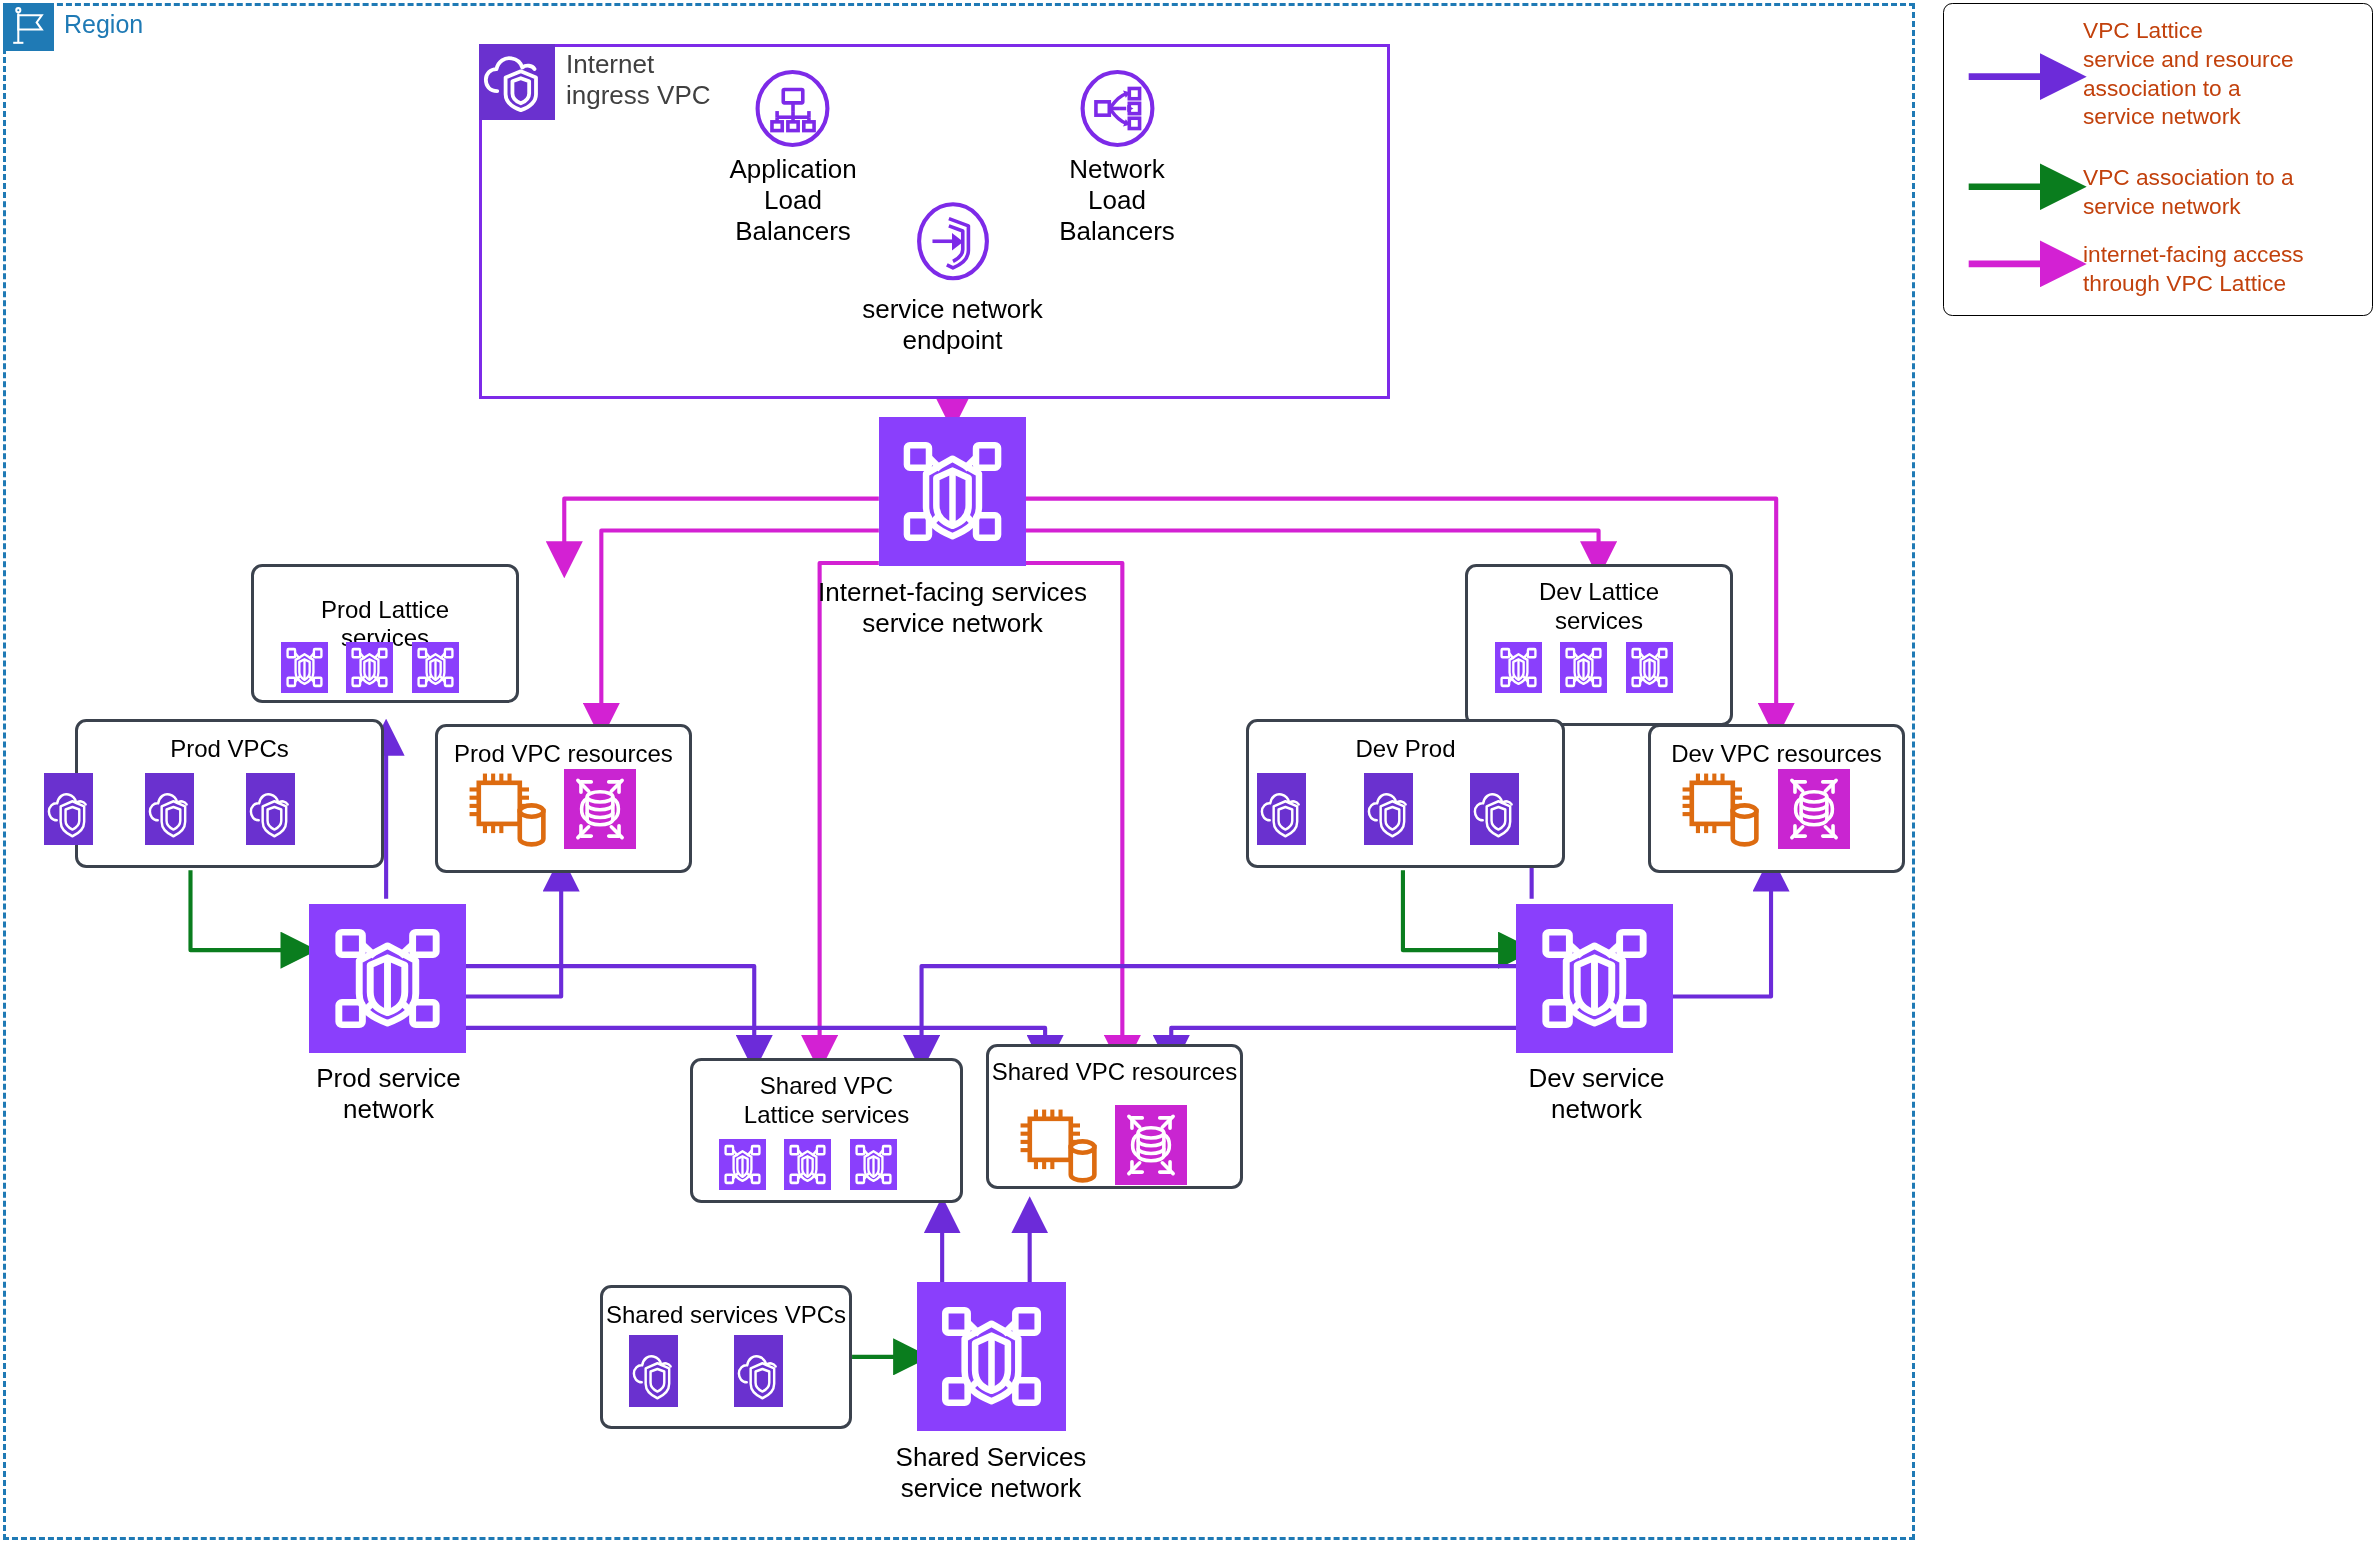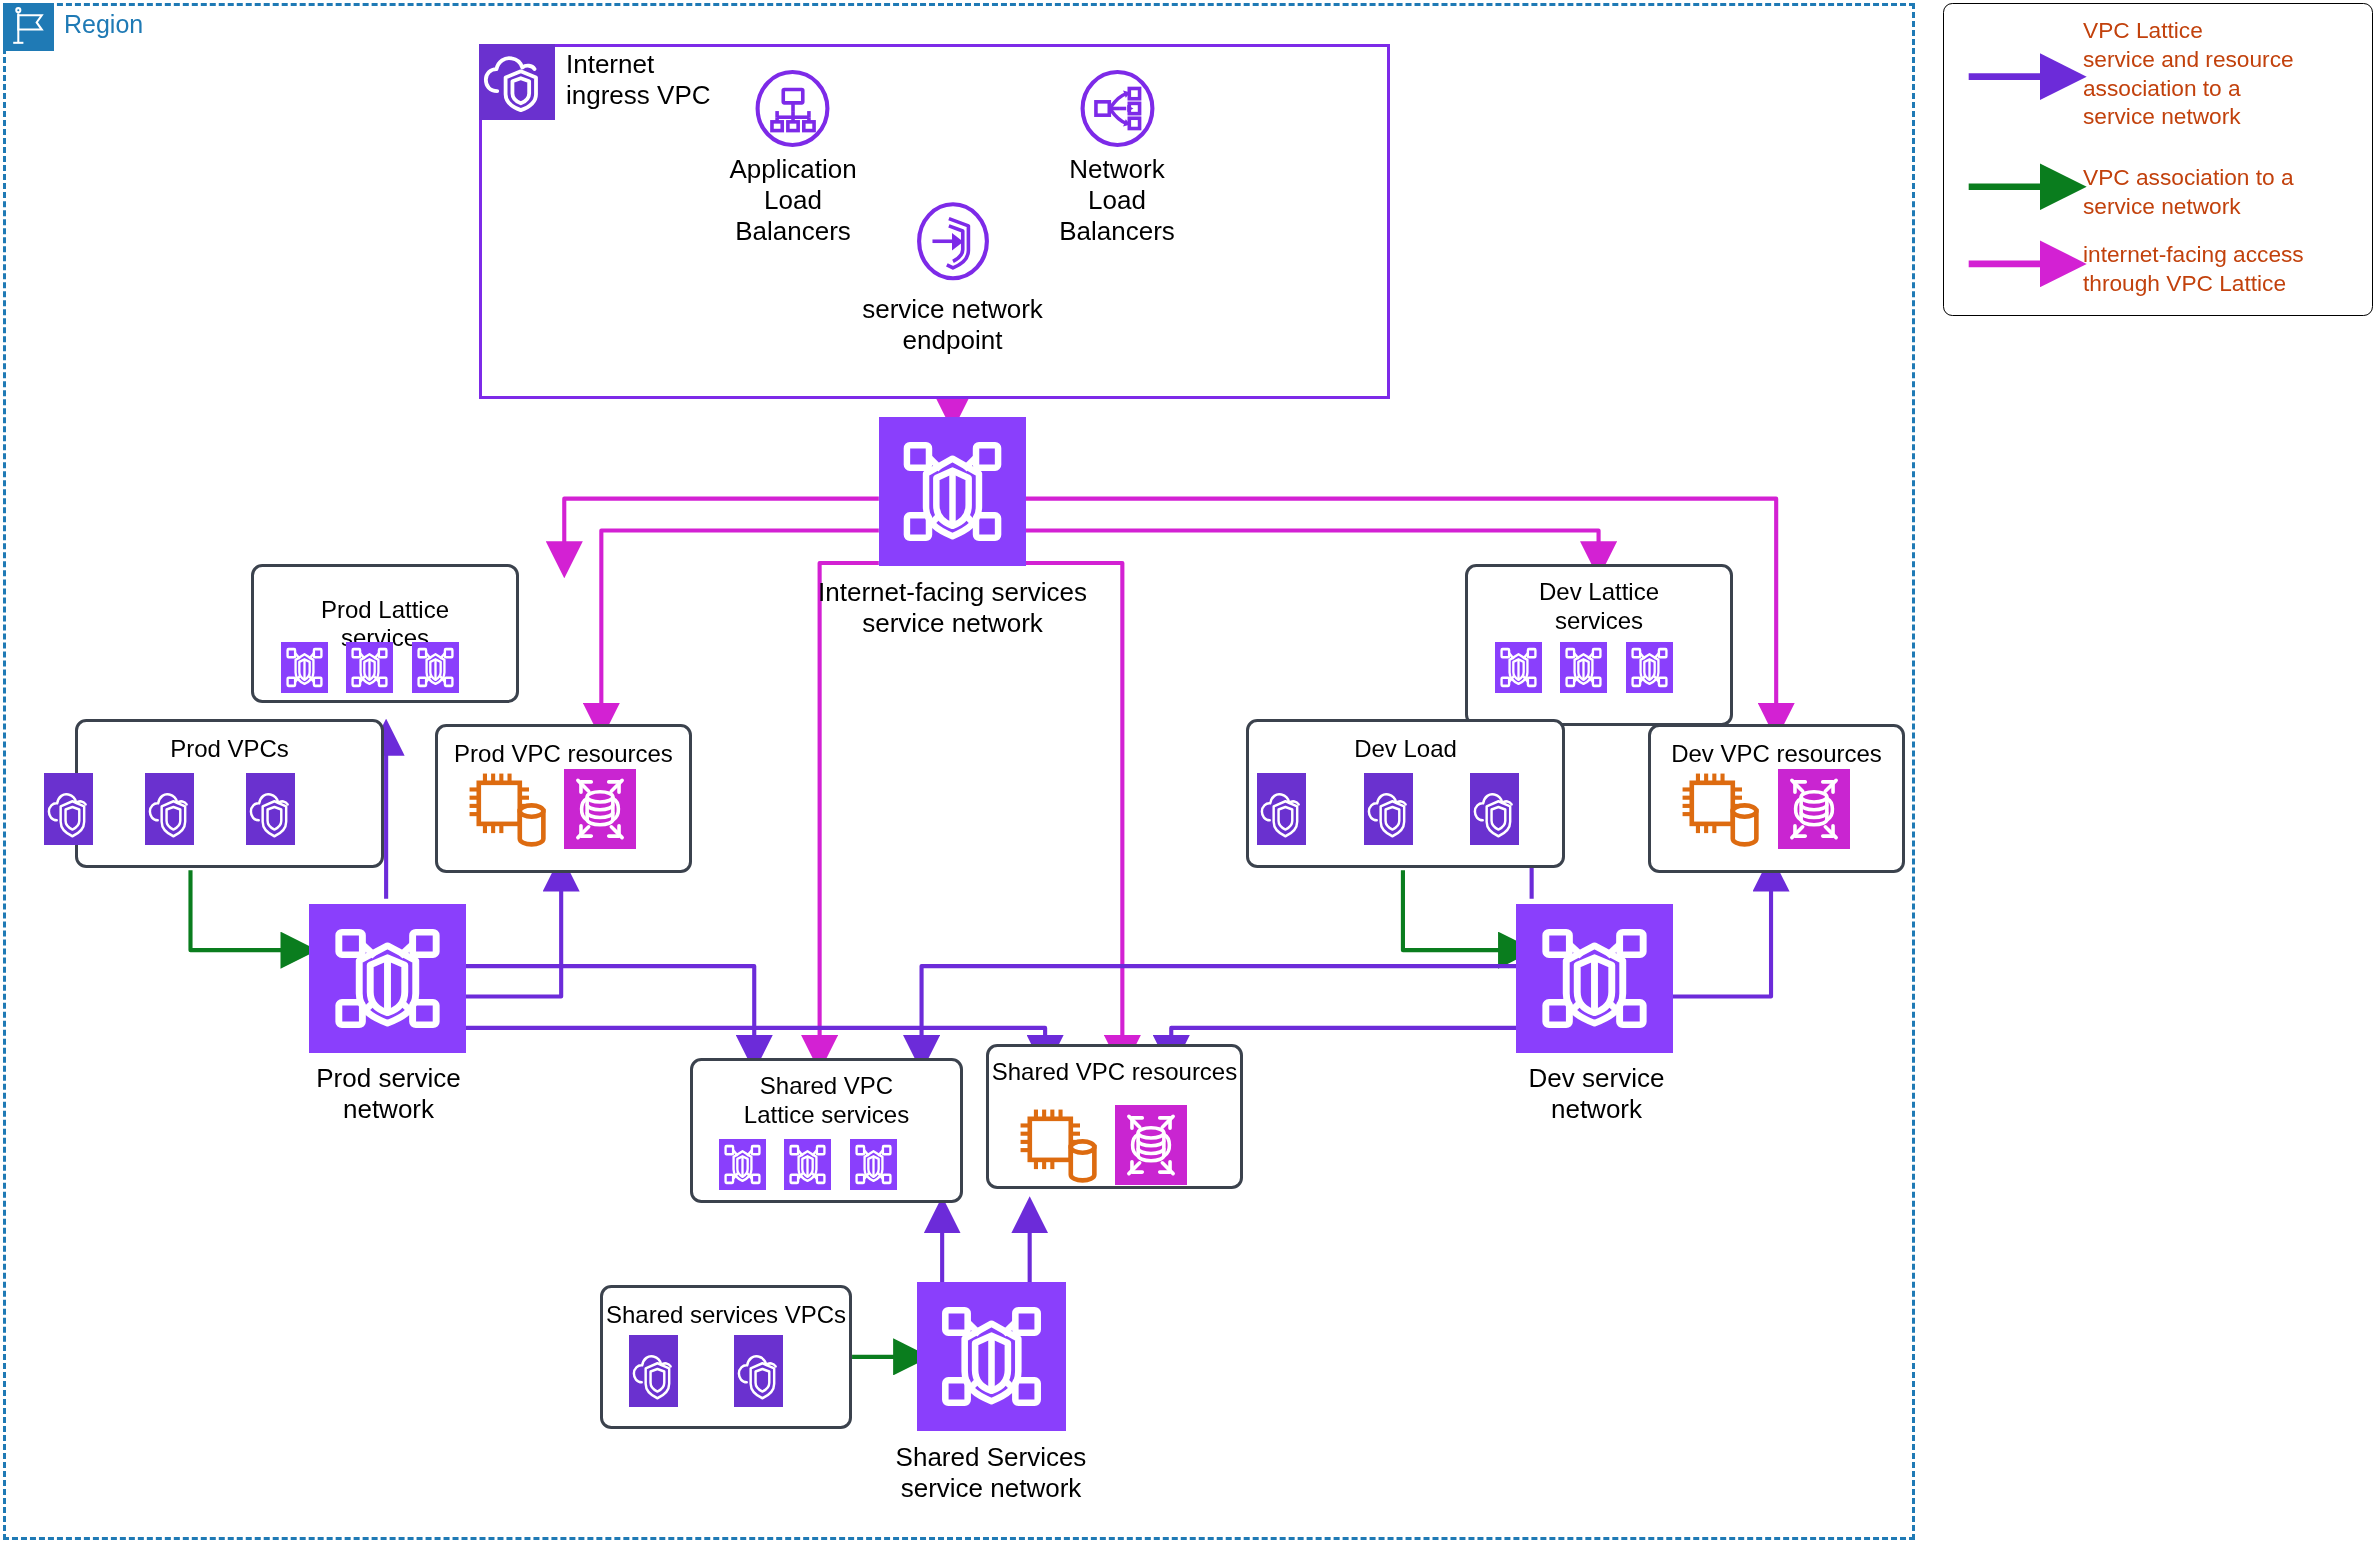--- a/index.html
+++ b/index.html
@@ -14,21 +14,21 @@
   .region-title{position:absolute;left:64px;top:10.3px;font-size:25px;color:#1f7ab5;}
 
   
   .gbox{position:absolute;background:#fff;border:3.1px solid #3b424d;border-radius:11.3px;box-sizing:border-box;}
   .gbox-title{position:absolute;left:0;right:0;text-align:center;font-size:24px;color:#000;line-height:1.18;white-space:pre-line;}
 
   
   .vpc-box{position:absolute;background:#fff;border:3.1px solid #7d2ae8;box-sizing:border-box;}
   .vpc-tag{position:absolute;width:76px;height:76px;background:#6a31cf;}
   .vpc-tag svg{display:block;width:76px;height:76px;}
-  .vpc-tagtext{position:absolute;font-size:26px;color:#000000;line-height:1.2;white-space:pre-line;}
+  .vpc-tagtext{position:absolute;font-size:26px;color:#404040;line-height:1.2;white-space:pre-line;}
 
   
   .sn-tile{position:absolute;background:#8a3ffc;}
   .sn-tile svg{display:block;width:100%;height:100%;}
   .lat-tile{position:absolute;background:#8a3ffc;}
   .lat-tile svg{display:block;width:100%;height:100%;}
   .vpc-tile{position:absolute;background:#6a31cf;}
   .vpc-tile svg{display:block;width:100%;height:100%;}
   .ddb-tile{position:absolute;background:#c925d1;}
   .ddb-tile svg{display:block;width:100%;height:100%;}
@@ -580,21 +580,21 @@
           <path d="M30,78 L40,67"></path>
           <path d="M70,78 L60,67"></path>
           <path d="M50,24 L69,35 L69,60 C69,72 60,78 50,82 C40,78 31,72 31,60 L31,35 Z"></path>
           <path d="M50,34 L61,39 L61,59 C61,67 56,71 50,74 C44,71 39,67 39,59 L39,39 Z"></path>
           <path d="M50,34 V74"></path>
         </g>
       </svg>
   </div>
 
   <div class="gbox" style="left:1246px;top:719px;width:319px;height:149px;">
-    <div class="gbox-title" style="top:13.4px;">Dev Load</div>
+    <div class="gbox-title" style="top:13.4px;">Dev Prod</div>
   </div>
   <div class="vpc-tile" style="left:1257px;top:773px;width:49px;height:72px;">
     <svg viewBox="0 0 100 140" preserveAspectRatio="none">
         <g fill="none" stroke="#fff" stroke-width="5" stroke-linejoin="round" stroke-linecap="round">
           <path d="M26,92 C16,92 10,84 10,75 C10,65 18,58 27,59 C29,46 40,39 50,42 C58,44 64,50 66,58 C72,53 81,55 85,61"></path>
           <path d="M58,55 L82,65 L82,95 C82,110 70,118 58,123 C46,118 34,110 34,95 L34,65 Z"></path>
           <path d="M58,66 L72,71 L72,93 C72,102 65,107 58,110 C51,107 44,102 44,93 L44,71 Z"></path>
         </g>
       </svg>
   </div>

